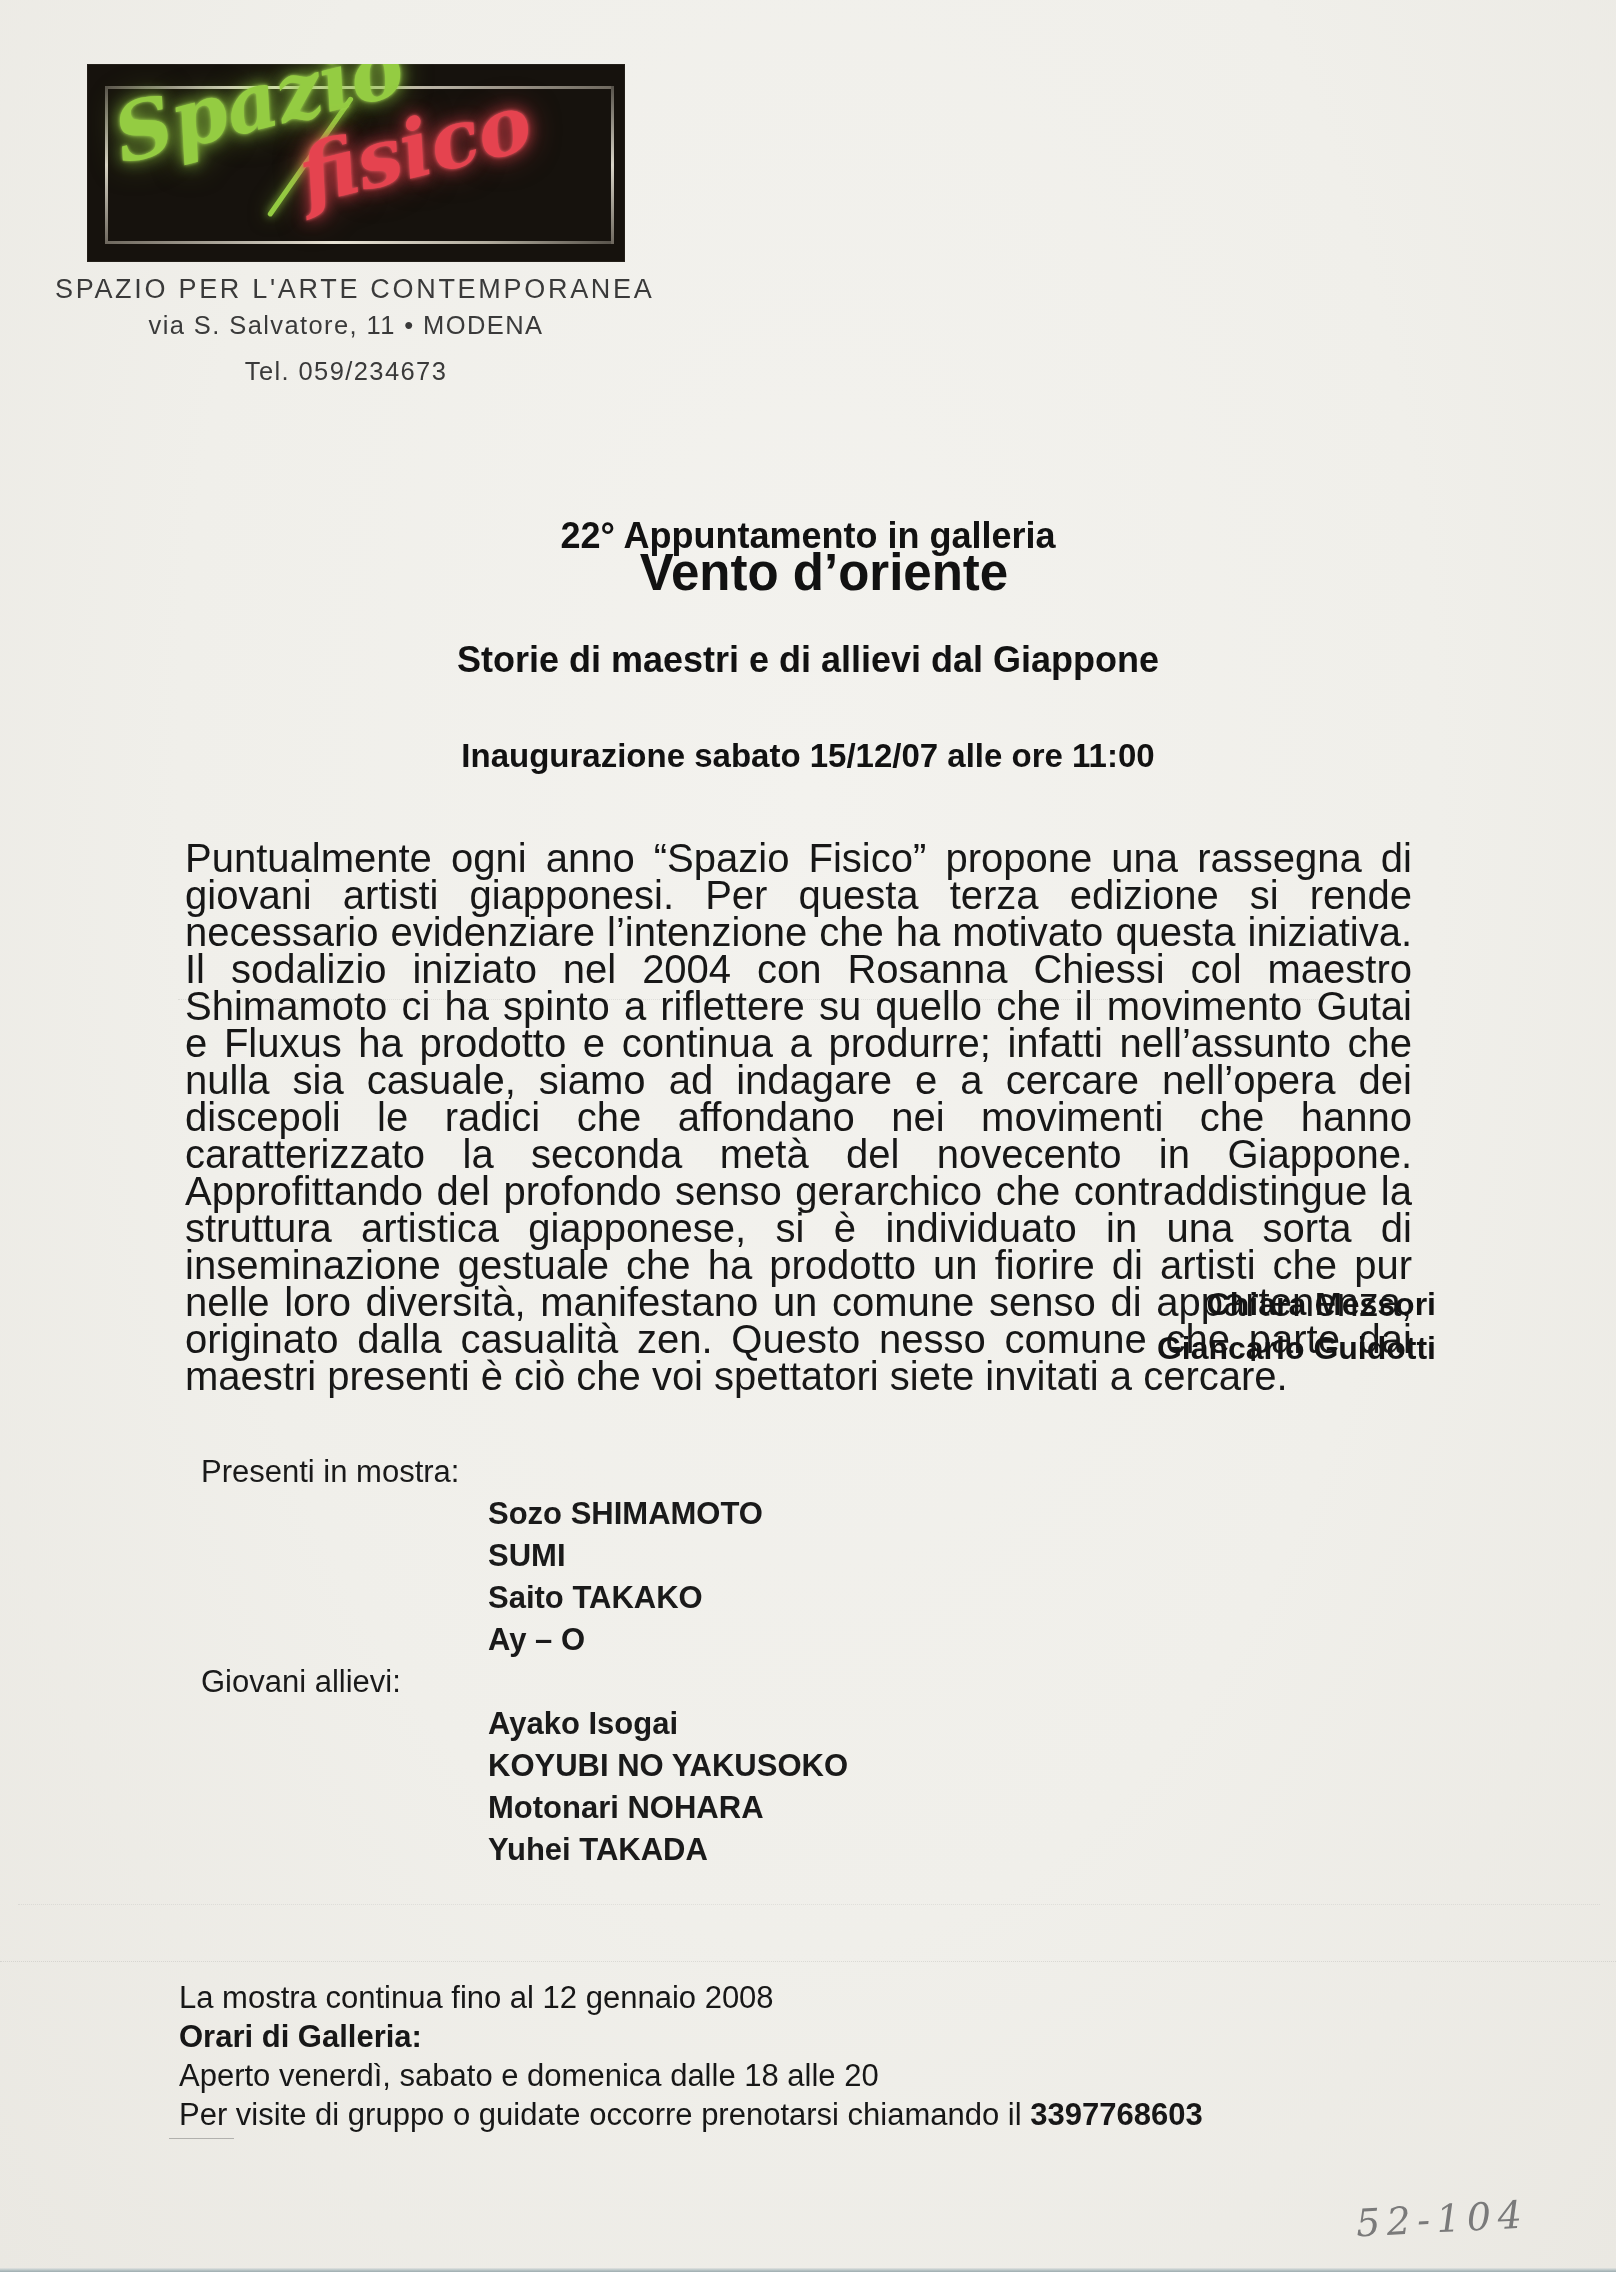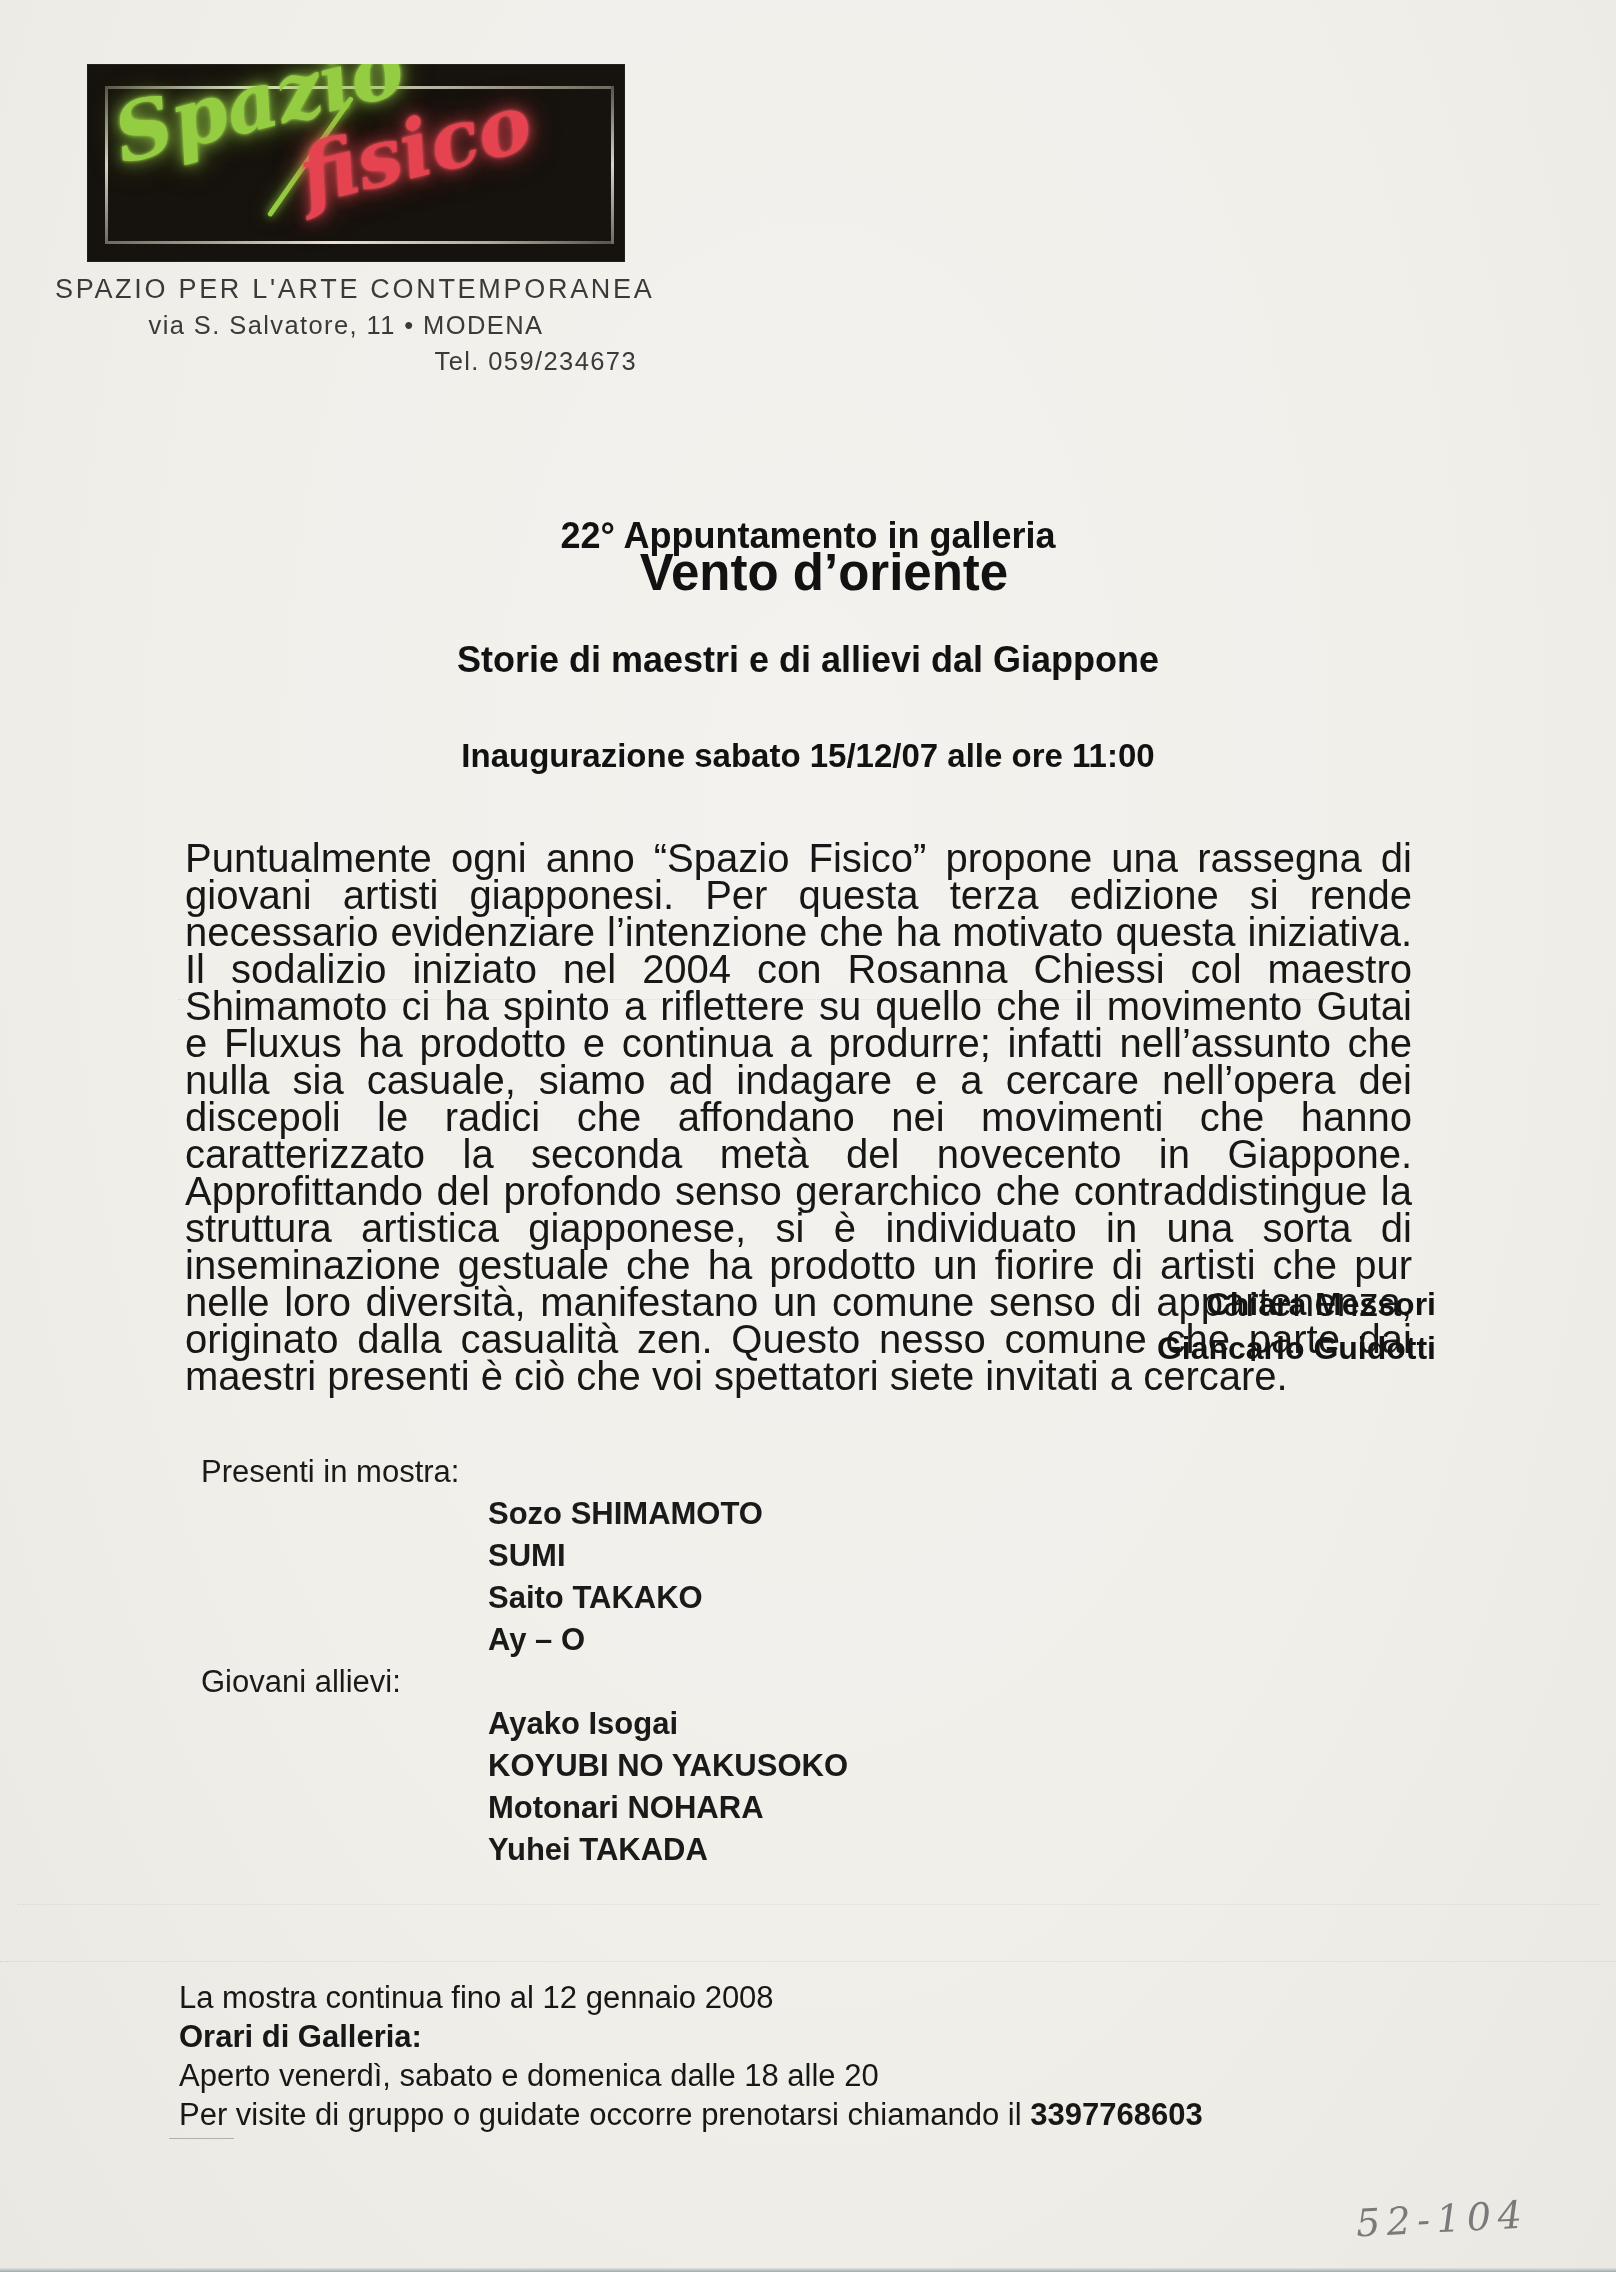--- a/index.html
+++ b/index.html
@@ -48,21 +48,21 @@
     position:absolute;z-index:2;left:221px;top:20px;width:4.5px;height:145px;
     background:#94cc42;border-radius:2.7px;
     transform:rotate(35deg);
     box-shadow:0 0 9px rgba(148,204,66,.9),0 0 20px rgba(148,204,66,.5);
   }
 
   
   .gallery-info{position:absolute;left:55px;top:274px;width:582px;text-align:center;color:#3a3a3a;}
   .gi-1{font-size:27px;letter-spacing:2.7px;white-space:nowrap;}
   .gi-2{font-size:25.5px;letter-spacing:1.4px;margin-top:5.5px;}
-  .gi-3{font-size:25.5px;letter-spacing:1.4px;margin-top:7px;text-align:right;}
+  .gi-3{font-size:25.5px;letter-spacing:1.4px;margin-top:17px;}
 
   
   .centered{position:absolute;left:0;width:100%;text-align:center;font-weight:bold;color:#121212;}
   .event-kicker{top:515px;font-size:36px;}
   .event-title{top:543px;font-size:51px;padding-left:16px;}
   .event-subtitle{top:639px;font-size:36px;}
   .event-opening{top:737px;font-size:33px;}
 
   
   .body-par{

